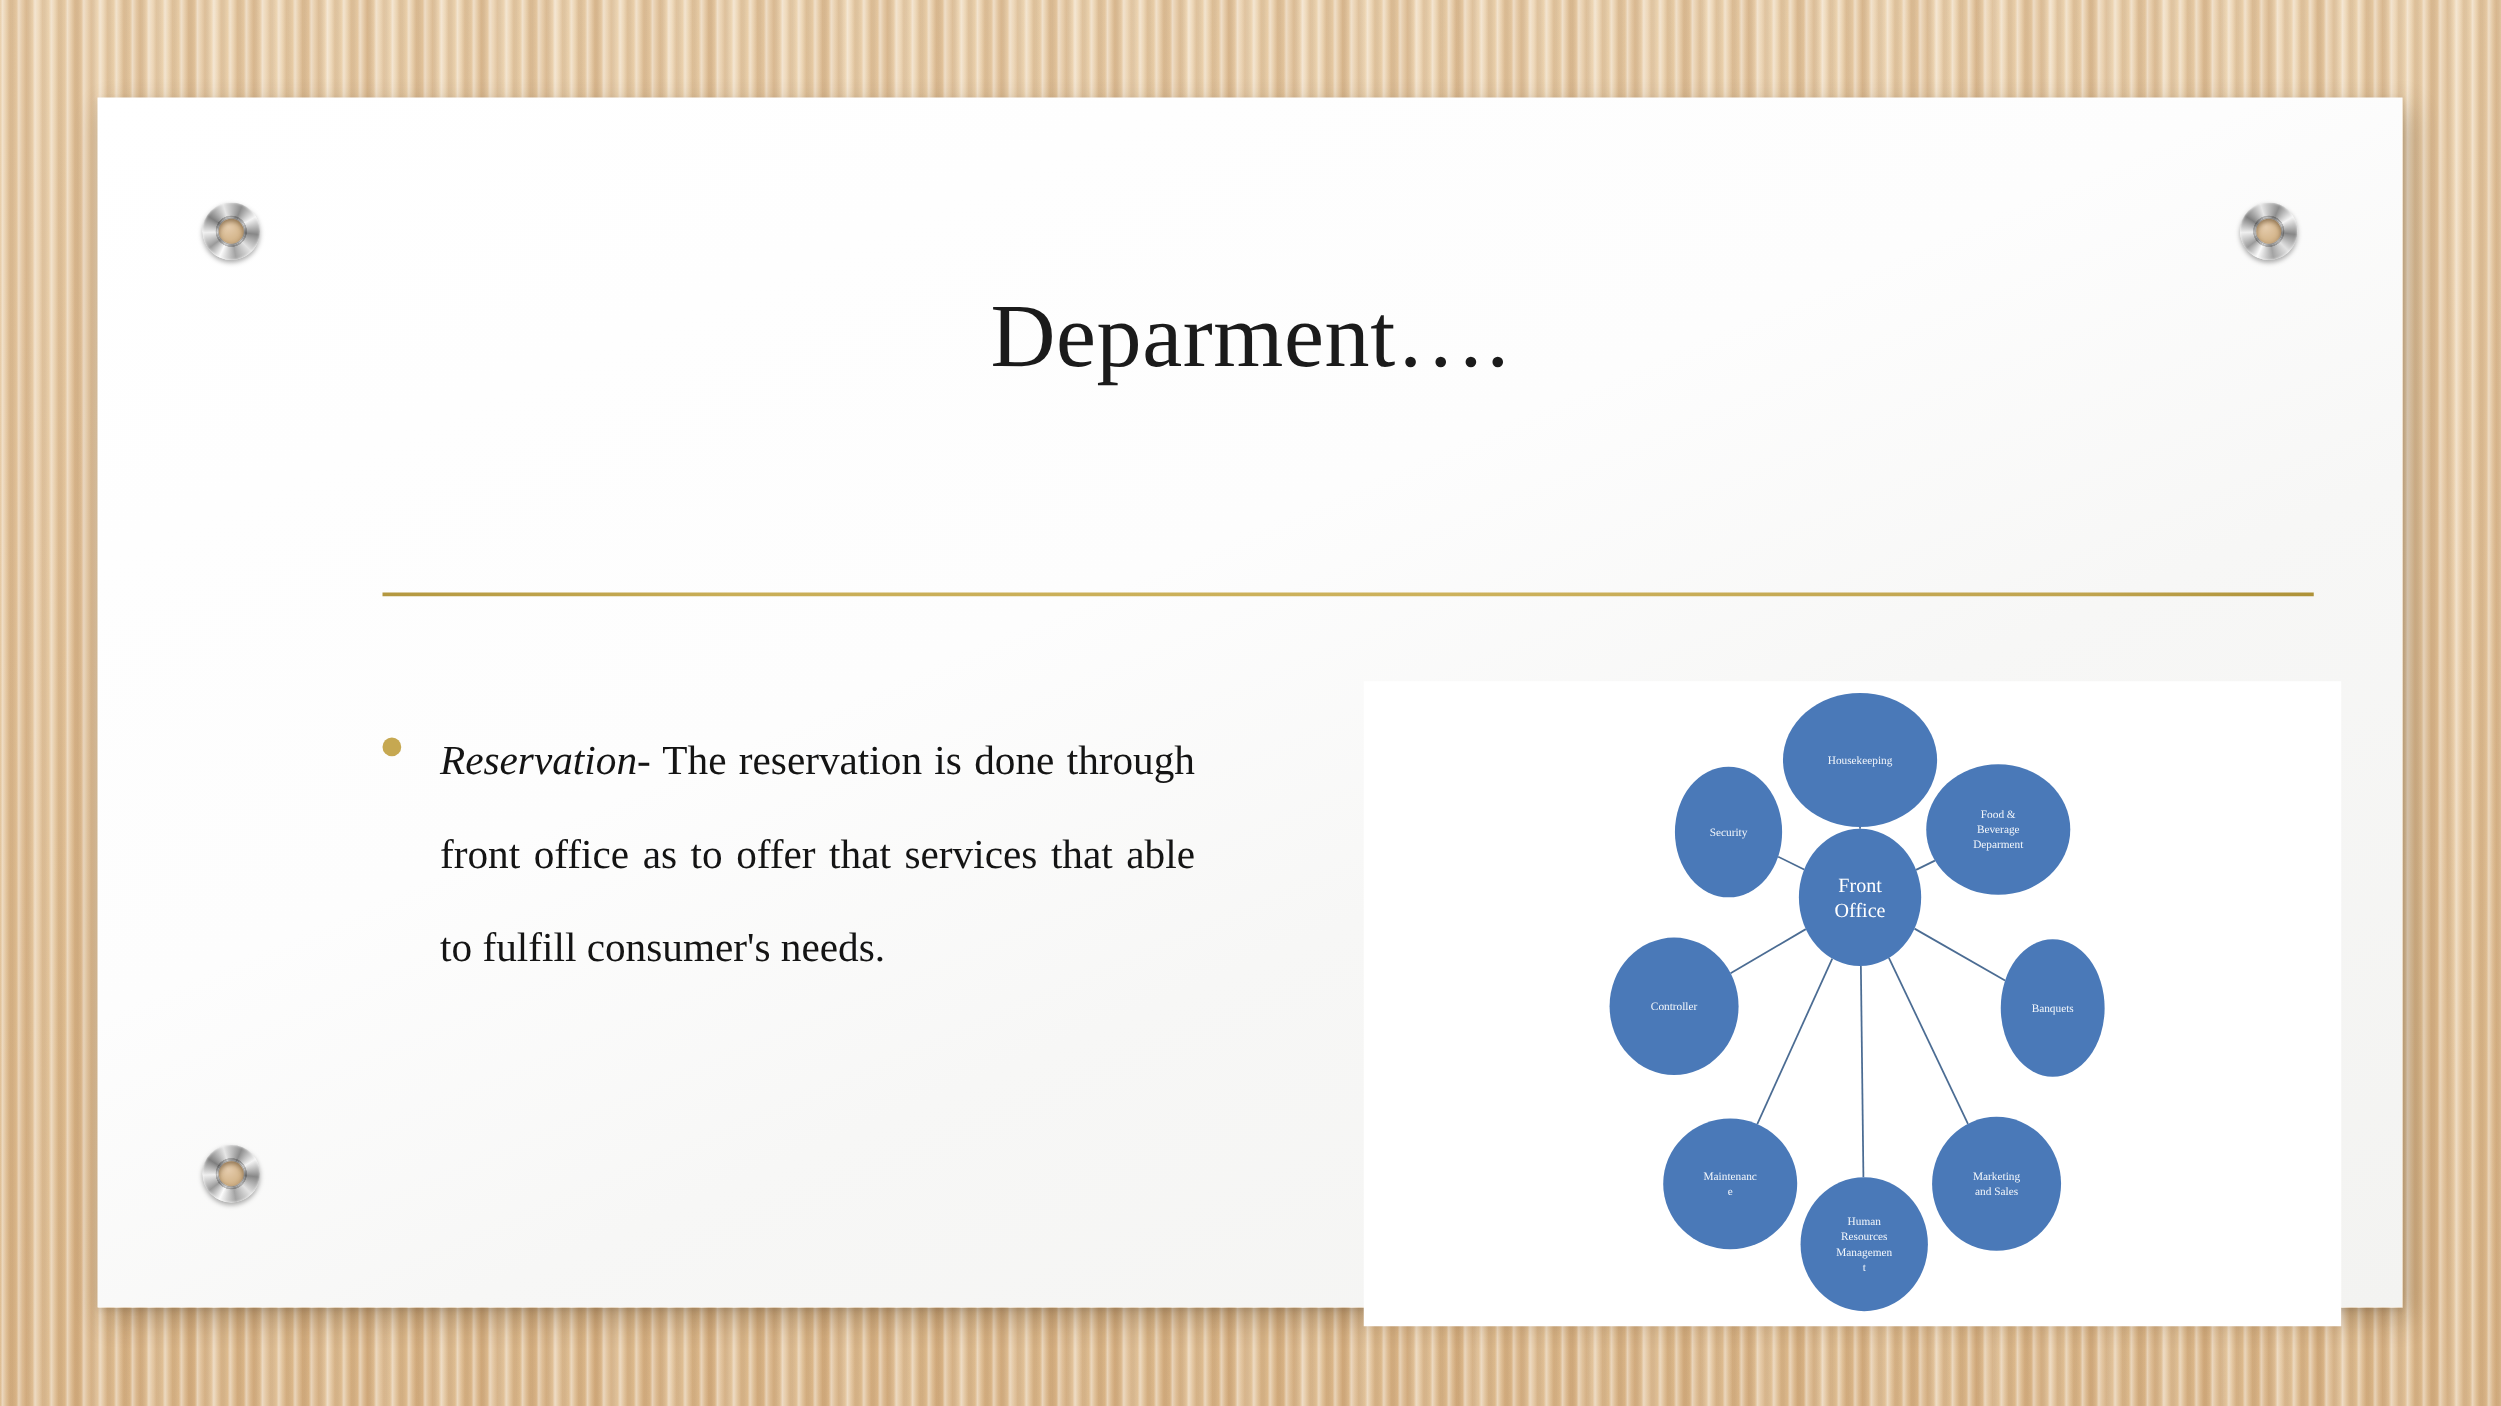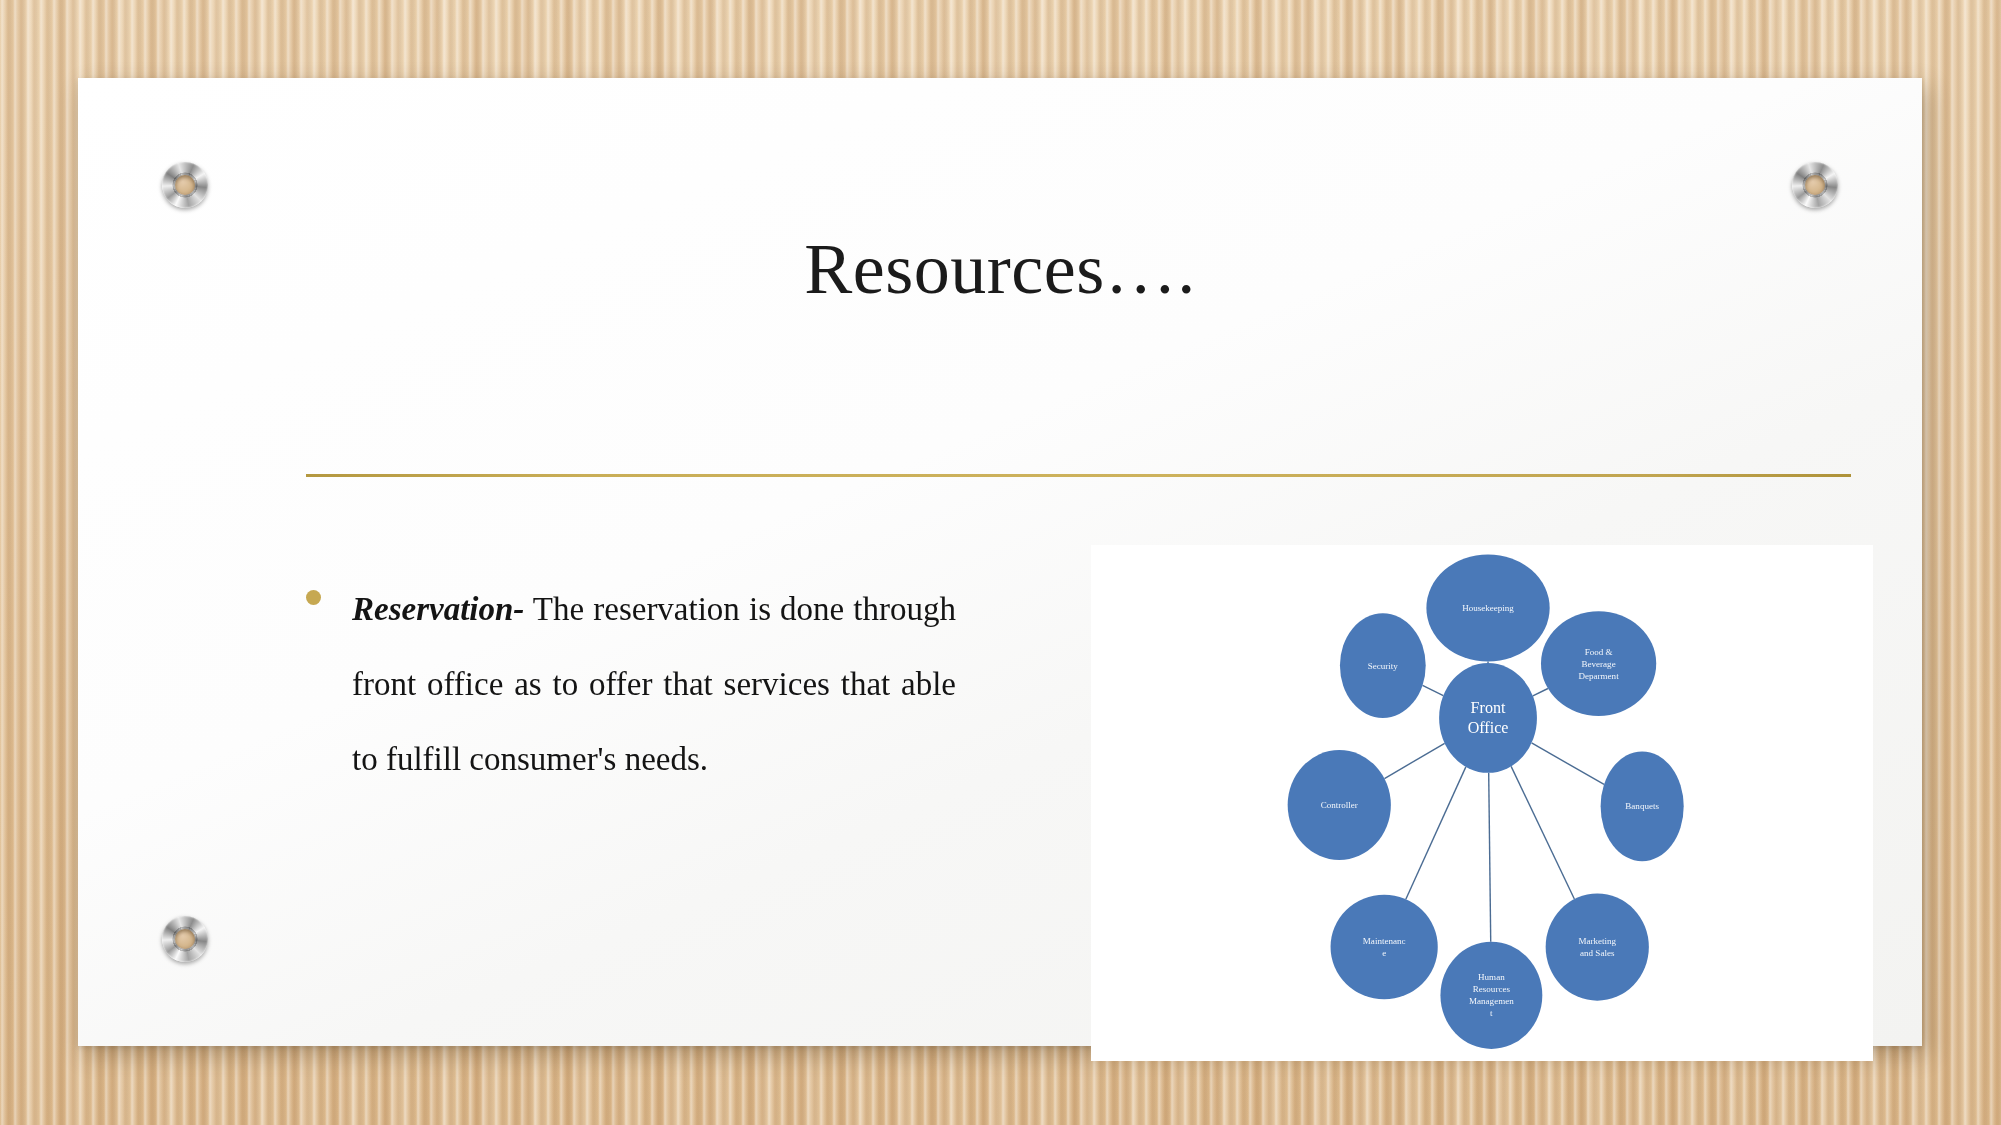--- a/index.html
+++ b/index.html
@@ -78,21 +78,21 @@
   }
   #bullet-dot{
     position:absolute;left:0;top:18px;width:15px;height:15px;border-radius:50%;
     background:#c6a851;
   }
   #body-text{
     margin-left:46px;
     font-size:33px;line-height:75px;color:#141414;
     text-align:justify;text-justify:inter-word;
   }
-  #body-text .lead{font-weight:700;font-style:italic;}
+  #body-text .lead{font-weight:400;font-style:italic;}
 
   
   #diagram-panel{
     position:absolute;left:1013px;top:467px;width:782px;height:516px;
     background:#ffffff;overflow:hidden;
   }
   #diagram-svg{display:block;width:782px;height:516px;}
   .node-ell{fill:#4a79b8;}
   .edge{stroke:#4b6c93;stroke-width:2.1;fill:none;}
   .node-txt{
@@ -110,21 +110,21 @@
 
 <div id="stage">
 
   <div id="card">
 
     <div class="grommet" id="g-tl"></div>
     <div class="grommet" id="g-tr"></div>
     <div class="grommet" id="g-bl"></div>
     <div class="grommet" id="g-br"></div>
 
-    <div id="title">Resources….</div>
+    <div id="title">Deparment….</div>
 
     <div id="divider"></div>
 
     <div id="bullet-row">
       <span id="bullet-dot"></span>
       <div id="body-text">
         <span class="lead">Reservation-</span><span> The reservation is done through front office as to offer that services that able to fulfill consumer's needs.</span>
       </div>
     </div>
 

